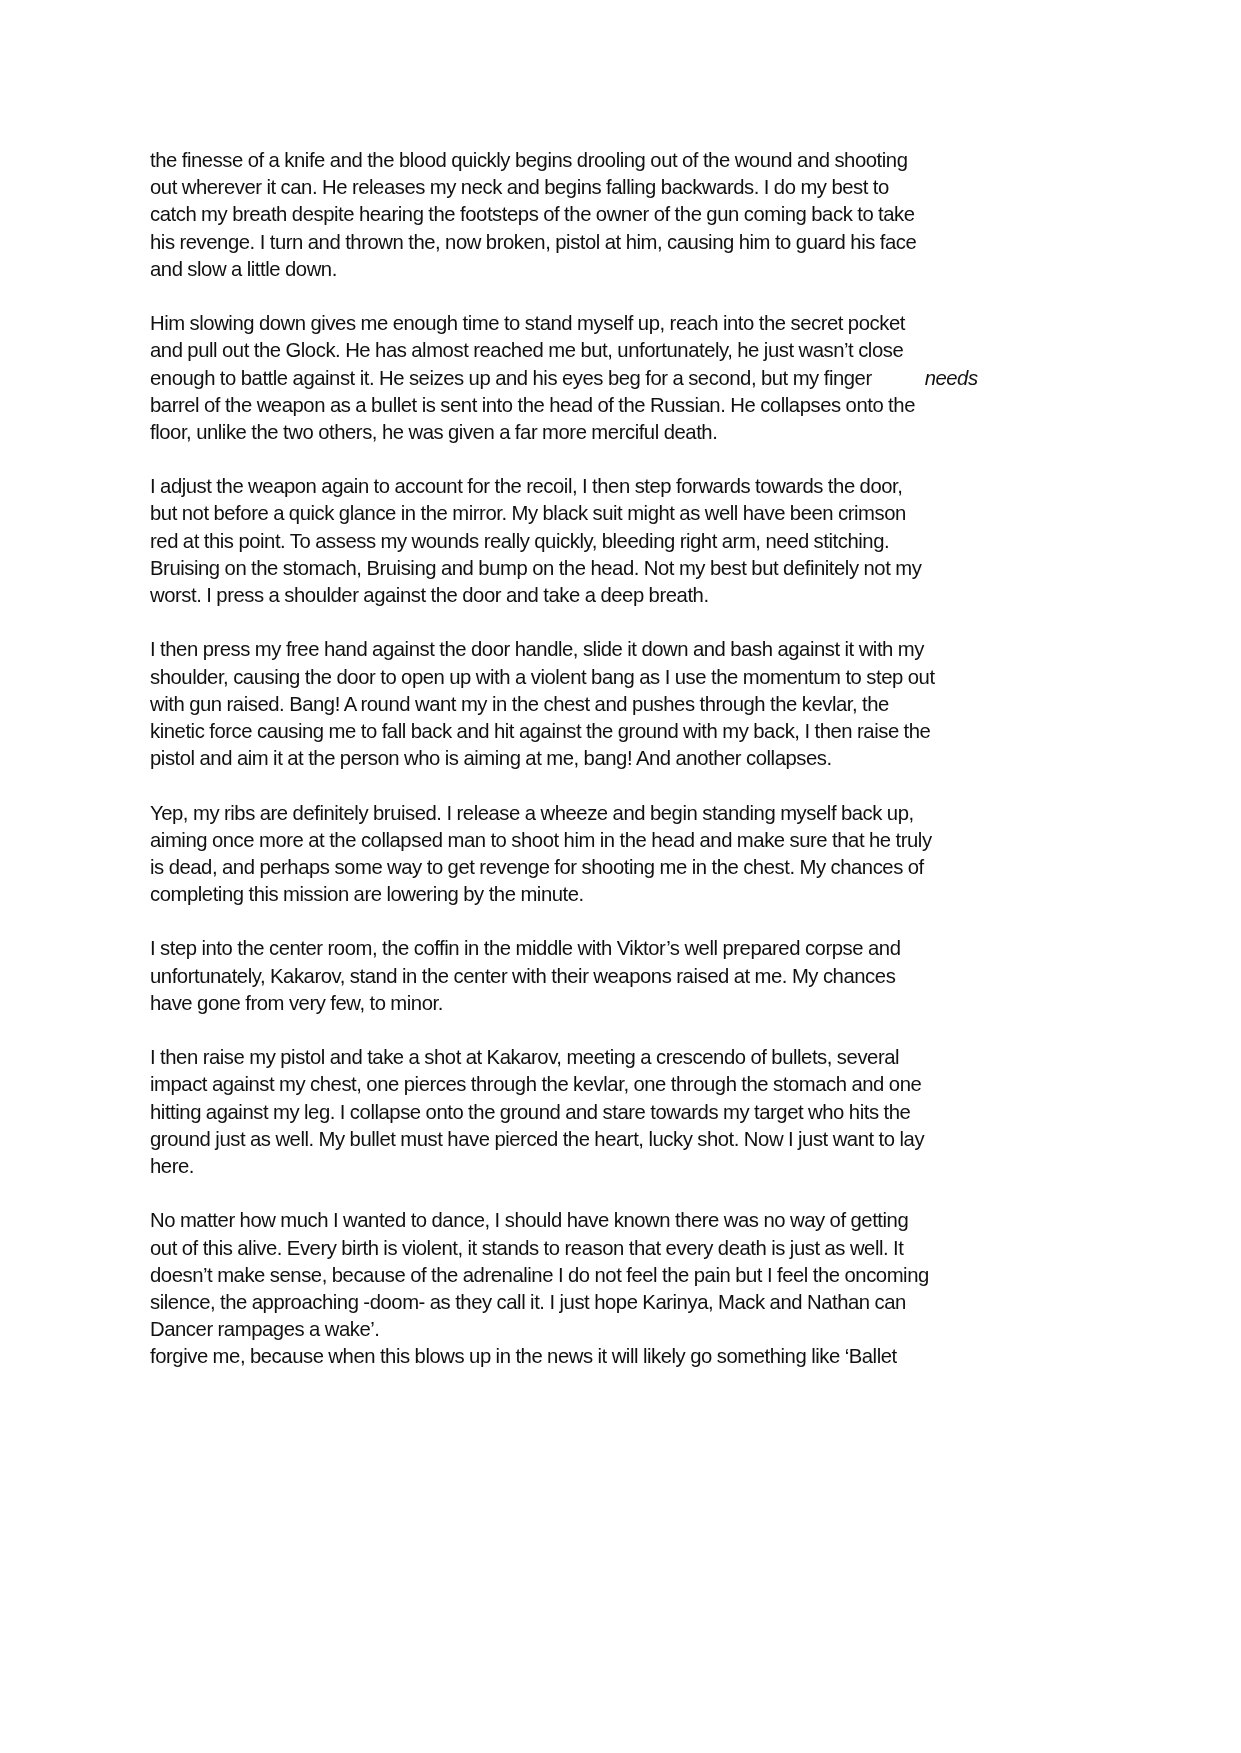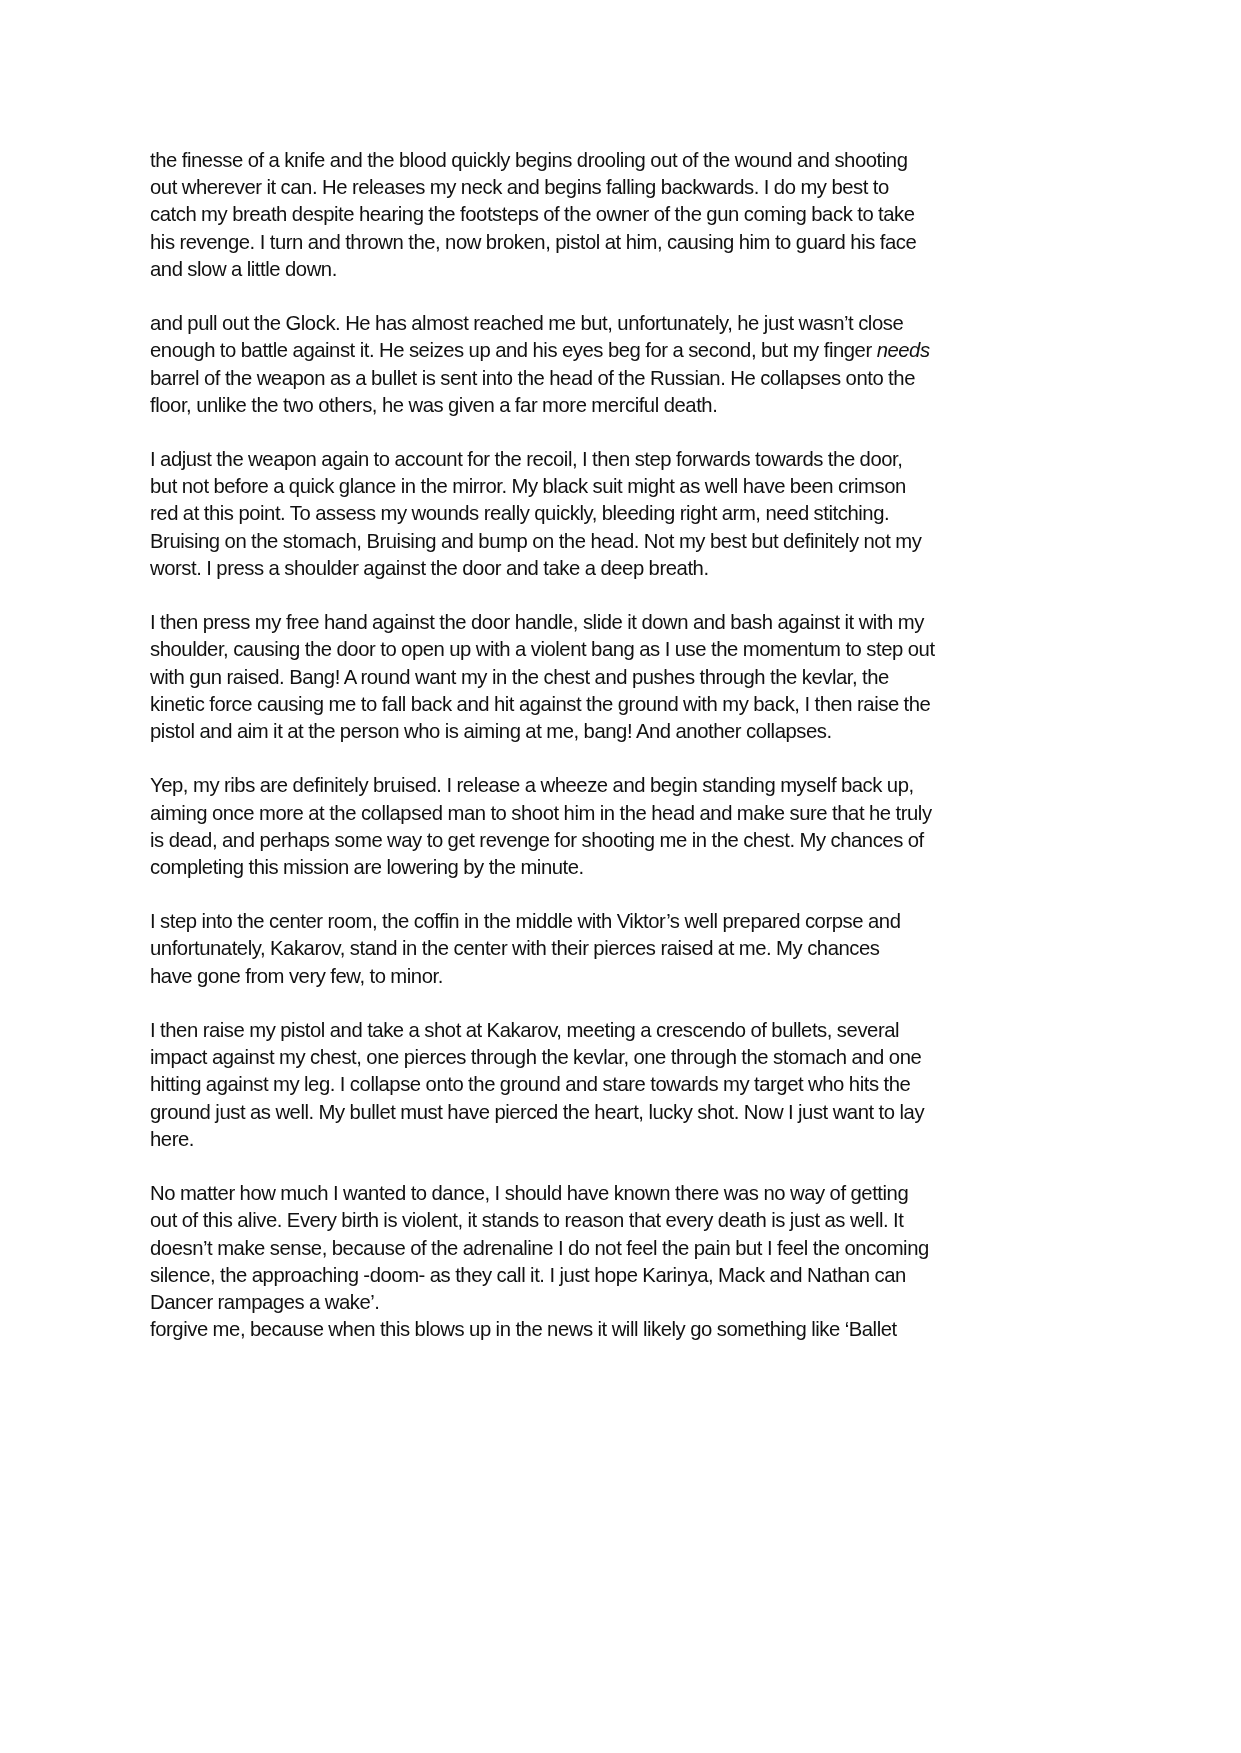--- a/index.html
+++ b/index.html
@@ -36,37 +36,39 @@
   .para {
     margin: 0 0 27.2px 0;
   }
   .line {
     display: block;
     white-space: nowrap;
     height: 27.2px;
   }
   .line em {
     font-style: italic;
+    margin-left: 48px;
   }
 </style>
 </head>
 <body>
 
 <div class="page">
   <div class="body-text">
 
     <div class="para">
       <span class="line">the finesse of a knife and the blood quickly begins drooling out of the wound and shooting</span>
       <span class="line">out wherever it can. He releases my neck and begins falling backwards. I do my best to</span>
       <span class="line">catch my breath despite hearing the footsteps of the owner of the gun coming back to take</span>
       <span class="line">his revenge. I turn and thrown the, now broken, pistol at him, causing him to guard his face</span>
       <span class="line">and slow a little down.</span>
     </div>
 
     <div class="para">
+      <span class="line">Him slowing down gives me enough time to stand myself up, reach into the secret pocket</span>
       <span class="line">and pull out the Glock. He has almost reached me but, unfortunately, he just wasn’t close</span>
       <span class="line"><span>enough to battle against it. He seizes up and his eyes beg for a second, but my finger </span><em>needs</em></span>
       <span class="line">barrel of the weapon as a bullet is sent into the head of the Russian. He collapses onto the</span>
       <span class="line">floor, unlike the two others, he was given a far more merciful death.</span>
     </div>
 
     <div class="para">
       <span class="line">I adjust the weapon again to account for the recoil, I then step forwards towards the door,</span>
       <span class="line">but not before a quick glance in the mirror. My black suit might as well have been crimson</span>
       <span class="line">red at this point. To assess my wounds really quickly, bleeding right arm, need stitching.</span>
@@ -84,21 +86,21 @@
 
     <div class="para">
       <span class="line">Yep, my ribs are definitely bruised. I release a wheeze and begin standing myself back up,</span>
       <span class="line">aiming once more at the collapsed man to shoot him in the head and make sure that he truly</span>
       <span class="line">is dead, and perhaps some way to get revenge for shooting me in the chest. My chances of</span>
       <span class="line">completing this mission are lowering by the minute.</span>
     </div>
 
     <div class="para">
       <span class="line">I step into the center room, the coffin in the middle with Viktor’s well prepared corpse and</span>
-      <span class="line">unfortunately, Kakarov, stand in the center with their pierces raised at me. My chances</span>
+      <span class="line">unfortunately, Kakarov, stand in the center with their weapons raised at me. My chances</span>
       <span class="line">have gone from very few, to minor.</span>
     </div>
 
     <div class="para">
       <span class="line">I then raise my pistol and take a shot at Kakarov, meeting a crescendo of bullets, several</span>
       <span class="line">impact against my chest, one pierces through the kevlar, one through the stomach and one</span>
       <span class="line">hitting against my leg. I collapse onto the ground and stare towards my target who hits the</span>
       <span class="line">ground just as well. My bullet must have pierced the heart, lucky shot. Now I just want to lay</span>
       <span class="line">here.</span>
     </div>

